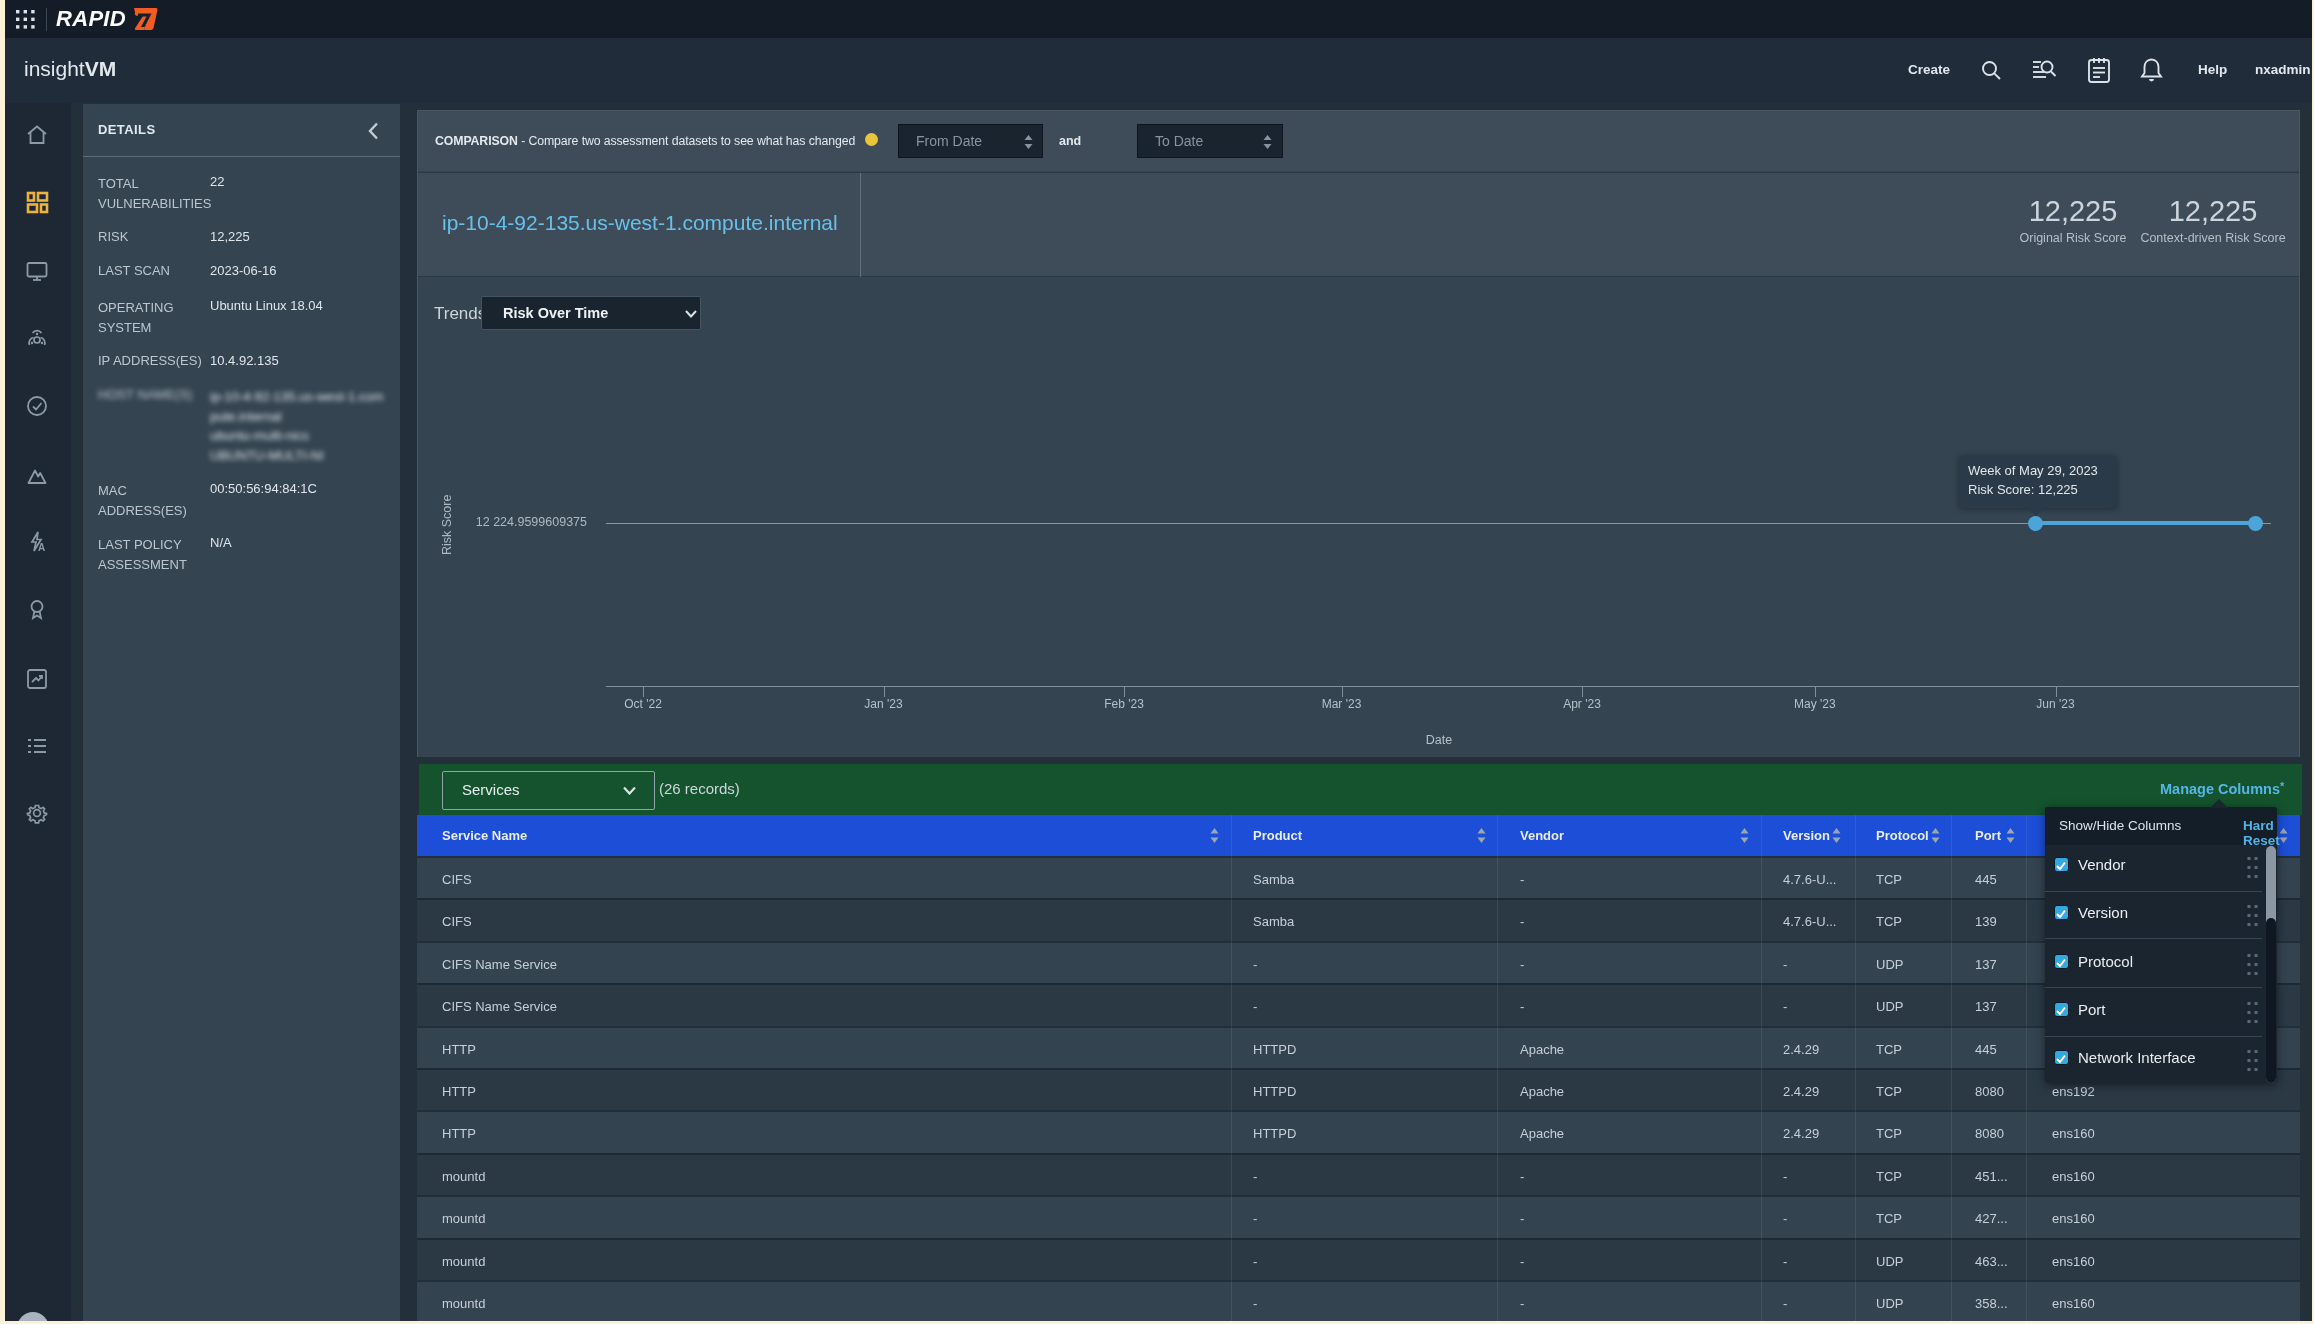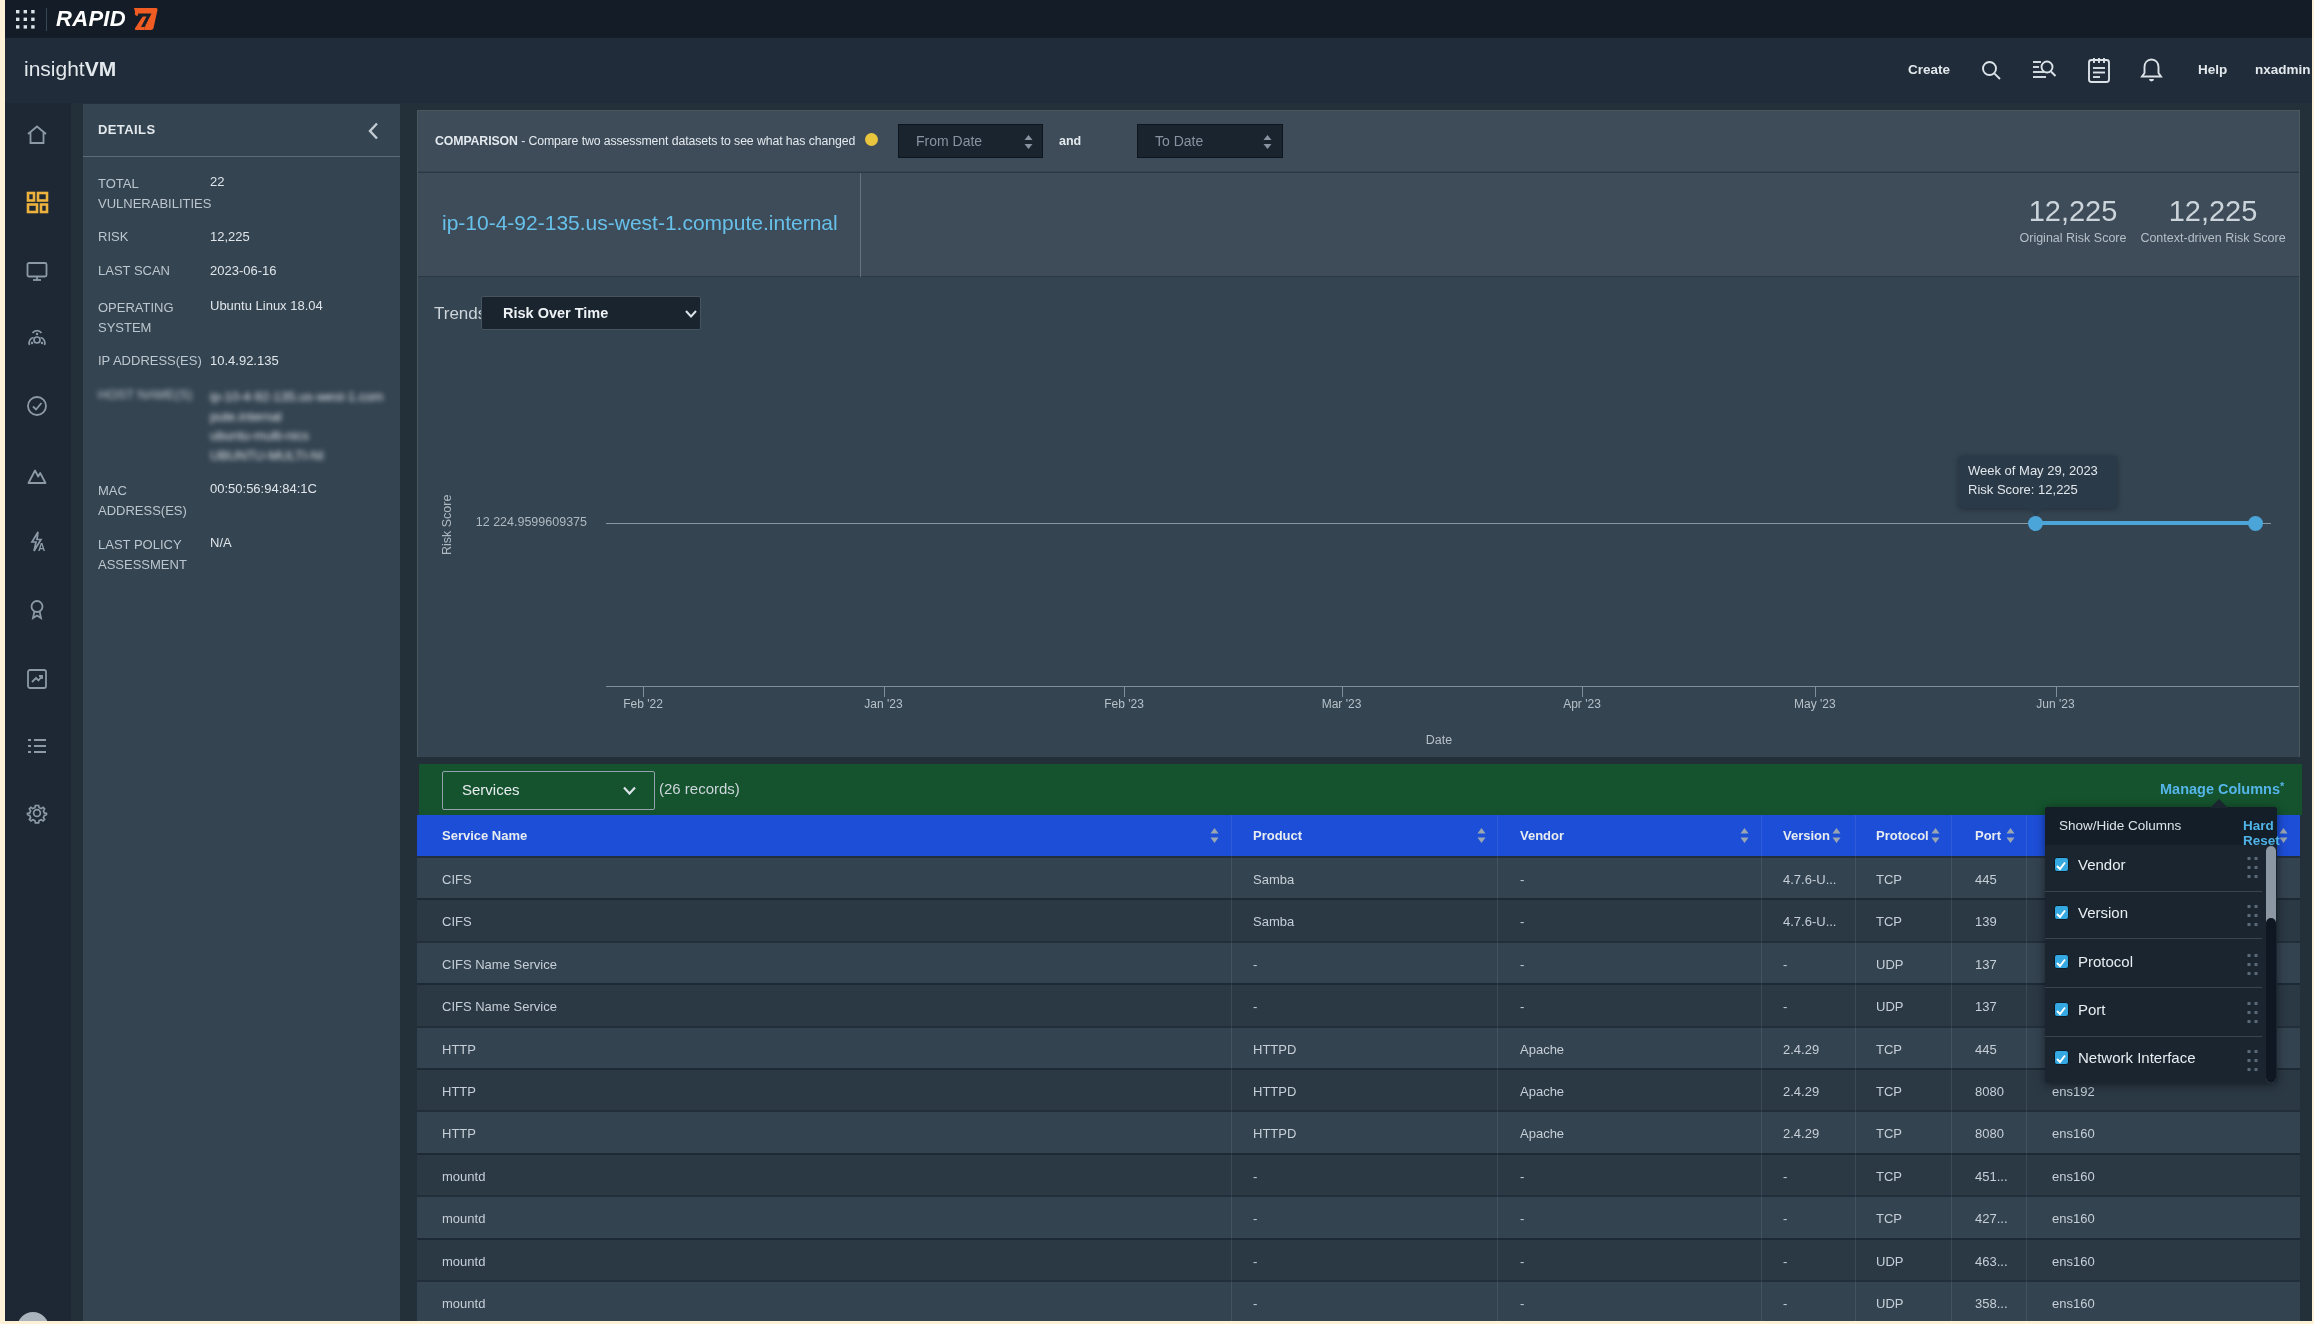--- a/index.html
+++ b/index.html
@@ -206,21 +206,21 @@
     </svg>
 
   <div class="abs" style="left:188px; top:408px; width:1693px; height:1px; background:rgba(150,162,172,0.8);"></div>
   <div class="abs" style="left:225px; top:409px; width:1px; height:10px; background:rgba(150,162,172,0.8);"></div>
   <div class="abs" style="left:465.5px; top:409px; width:1px; height:10px; background:rgba(150,162,172,0.8);"></div>
   <div class="abs" style="left:706px; top:409px; width:1px; height:10px; background:rgba(150,162,172,0.8);"></div>
   <div class="abs" style="left:923.5px; top:409px; width:1px; height:10px; background:rgba(150,162,172,0.8);"></div>
   <div class="abs" style="left:1164px; top:409px; width:1px; height:10px; background:rgba(150,162,172,0.8);"></div>
   <div class="abs" style="left:1396.8px; top:409px; width:1px; height:10px; background:rgba(150,162,172,0.8);"></div>
   <div class="abs" style="left:1637.5px; top:409px; width:1px; height:10px; background:rgba(150,162,172,0.8);"></div>
-  <div class="abs" style="left:185px; top:419px; width:80px; text-align:center; font-size:12px; color:#b6c0c8;">Feb '22</div>
+  <div class="abs" style="left:185px; top:419px; width:80px; text-align:center; font-size:12px; color:#b6c0c8;">Oct '22</div>
   <div class="abs" style="left:425.5px; top:419px; width:80px; text-align:center; font-size:12px; color:#b6c0c8;">Jan '23</div>
   <div class="abs" style="left:666px; top:419px; width:80px; text-align:center; font-size:12px; color:#b6c0c8;">Feb '23</div>
   <div class="abs" style="left:883.5px; top:419px; width:80px; text-align:center; font-size:12px; color:#b6c0c8;">Mar '23</div>
   <div class="abs" style="left:1124px; top:419px; width:80px; text-align:center; font-size:12px; color:#b6c0c8;">Apr '23</div>
   <div class="abs" style="left:1356.8px; top:419px; width:80px; text-align:center; font-size:12px; color:#b6c0c8;">May '23</div>
   <div class="abs" style="left:1597.5px; top:419px; width:80px; text-align:center; font-size:12px; color:#b6c0c8;">Jun '23</div>
   <div class="abs" style="left:981px; top:455px; width:80px; text-align:center; font-size:12.5px; color:#b6c0c8;">Date</div>
 </div>
 
 <div id="servicesbar" class="abs" style="left:419px; top:764px; width:1883px; height:51px; background:#14532d;">

